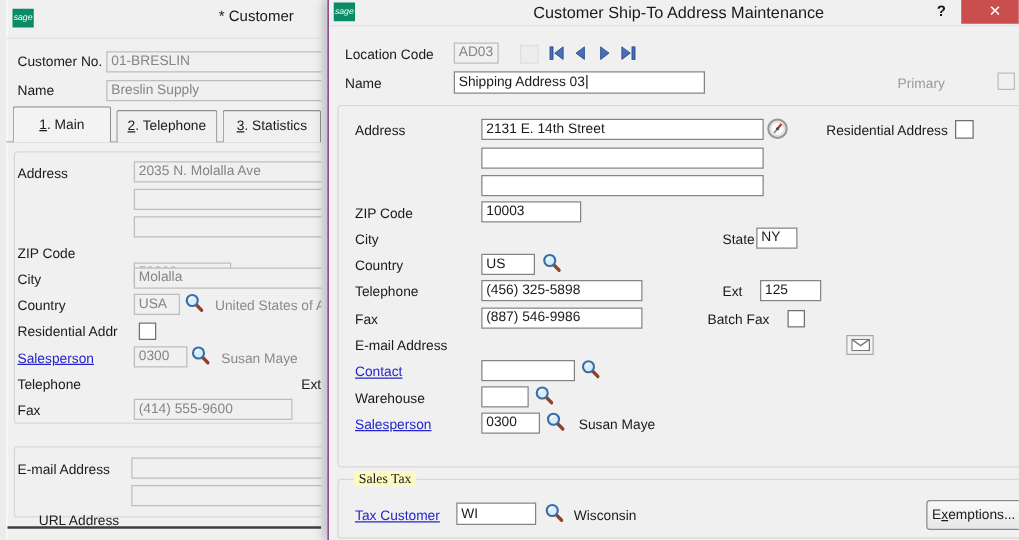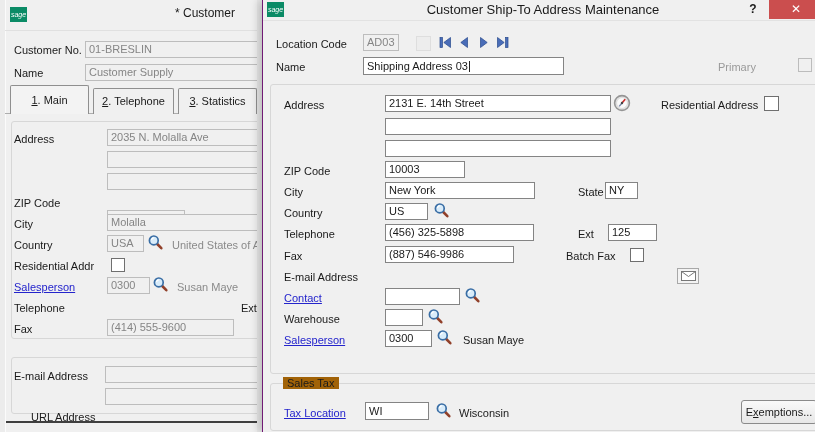--- a/index.html
+++ b/index.html
@@ -16,21 +16,21 @@
   .lbl{position:absolute;white-space:nowrap;}
   .lbl.gray{color:#9a9a9a;}
   .lbl.mid{color:#8a8a8a;}
   .link{color:#2424cc;text-decoration:underline;cursor:pointer;}
   .fld{position:absolute;height:17px;background:#fff;border:1px solid #848484;box-sizing:border-box;
     line-height:15px;padding:0 3px;white-space:nowrap;overflow:hidden;font-size:11px;}
   .fld.dis{background:#f0f0f0;border-color:#bdbdbd;color:#858585;}
   .cb{position:absolute;width:14px;height:14px;background:#fff;border:1px solid #6f6f6f;box-sizing:border-box;}
   .cb.dis{background:#f0f0f0;border-color:#bcbcbc;}
   .grp{position:absolute;border:1px solid #d7d7d7;border-radius:3px;}
-  .grp-lbl{position:absolute;background:#a16207;padding:0 4px;white-space:nowrap;}
+  .grp-lbl{position:absolute;background:#fef9c3;padding:0 4px;white-space:nowrap;font-family:Liberation Serif, serif;}
   .tab{position:absolute;box-sizing:border-box;border:1px solid #8f8f8f;border-bottom:none;
     border-radius:2px 2px 0 0;background:#f0f0f0;text-align:center;padding-top:6px;height:26px;cursor:pointer;}
   .tab.active{height:29px;padding-top:8px;background:#f3f3f3;z-index:2;}
   .u{text-decoration:underline;}
   .hline{position:absolute;height:1px;background:#b5b5b5;}
   .icon{position:absolute;cursor:pointer;}
   .navbtn{position:absolute;width:17px;height:15px;cursor:pointer;}
   .close-btn{position:absolute;right:0;top:0;width:54px;height:19px;background:#cb4e4e;color:#fff;
     text-align:center;line-height:19px;font-size:12px;cursor:pointer;}
   .help-btn{position:absolute;right:62px;top:1px;width:16px;height:17px;text-align:center;
@@ -48,21 +48,21 @@
 
   <div class="win" id="win-left">
     <div class="edge-strip"></div>
     <div class="logo" style="left:10px;top:7px;">sage</div>
     <div class="title" style="left:175px;top:6px;font-size:12px;">* Customer</div>
     <div class="hline" style="left:5px;top:30px;width:252px;background:#e0e0e0;"></div>
 
     <div class="lbl" style="left:14px;top:44px;">Customer No.</div>
     <div class="fld dis" style="left:85px;top:41px;width:178px;">01-BRESLIN</div>
     <div class="lbl" style="left:14px;top:67px;">Name</div>
-    <div class="fld dis" style="left:85px;top:64px;width:178px;">Customer Supply</div>
+    <div class="fld dis" style="left:85px;top:64px;width:178px;">Breslin Supply</div>
 
     <div class="hline" style="left:5px;top:113px;width:252px;background:#aeaeae;"></div>
     <div class="tab active" style="left:10px;top:85px;width:79px;"><span class="u">1</span><span>. Main</span></div>
     <div class="tab" style="left:93px;top:88px;width:81px;"><span class="u">2</span><span>. Telephone</span></div>
     <div class="tab" style="left:178px;top:88px;width:79px;"><span class="u">3</span><span>. Statistics</span></div>
 
     <div class="grp" style="left:11px;top:121px;width:312px;height:216px;"></div>
 
     <div class="lbl" style="left:14px;top:133px;">Address</div>
     <div class="fld dis" style="left:107px;top:129px;width:168px;">2035 N. Molalla Ave</div>
@@ -155,34 +155,33 @@
     <div class="lbl" style="left:398px;top:99px;">Residential Address</div>
     <div class="cb" style="left:501px;top:96px;width:15px;height:15px;"></div>
 
     <div class="fld" style="left:122px;top:118px;width:226px;"></div>
     <div class="fld" style="left:122px;top:140px;width:226px;"></div>
 
     <div class="lbl" style="left:21px;top:165px;">ZIP Code</div>
     <div class="fld" style="left:122px;top:161px;width:80px;">10003</div>
 
     <div class="lbl" style="left:21px;top:186px;">City</div>
-    <div class="fld" style="left:122px;top:182px;width:150px;">New York</div>
     <div class="lbl" style="left:315px;top:186px;">State</div>
     <div class="fld" style="left:342px;top:182px;width:33px;">NY</div>
 
     <div class="lbl" style="left:21px;top:207px;">Country</div>
     <div class="fld" style="left:122px;top:203px;width:43px;">US</div>
     <span class="icon icon-lookup" style="left:170px;top:202px;"><svg width="17" height="17" viewBox="0 0 17 17">
           <path d="M10.2 10 L14.3 14.2" stroke="#91402a" stroke-width="2.6" stroke-linecap="round"></path>
           <circle cx="6.8" cy="6.4" r="4.4" fill="#d9ecfa" stroke="#3a6ea5" stroke-width="1.7"></circle>
           <path d="M4.6 5.6 A2.6 2.6 0 0 1 6.4 3.9" stroke="#ffffff" stroke-width="1.1" fill="none" stroke-linecap="round"></path>
         </svg></span>
 
     <div class="lbl" style="left:21px;top:228px;">Telephone</div>
-    <div class="fld" style="left:122px;top:224px;width:149px;">(456) 325-5898</div>
+    <div class="fld" style="left:122px;top:224px;width:129px;">(456) 325-5898</div>
     <div class="lbl" style="left:315px;top:228px;">Ext</div>
     <div class="fld" style="left:345px;top:224px;width:49px;">125</div>
 
     <div class="lbl" style="left:21px;top:250px;">Fax</div>
     <div class="fld" style="left:122px;top:246px;width:129px;">(887) 546-9986</div>
     <div class="lbl" style="left:303px;top:250px;">Batch Fax</div>
     <div class="cb" style="left:367px;top:248px;"></div>
 
     <div class="lbl" style="left:21px;top:271px;">E-mail Address</div>
     <span class="icon" style="left:414px;top:268px;width:22px;height:16px;border:1px solid #a8a8a8;background:#f3f3f3;box-sizing:border-box;text-align:center;"><svg width="15" height="10" viewBox="0 0 15 10" style="margin-top:2px;">
@@ -211,21 +210,21 @@
     <span class="icon icon-lookup" style="left:173px;top:329px;"><svg width="17" height="17" viewBox="0 0 17 17">
           <path d="M10.2 10 L14.3 14.2" stroke="#91402a" stroke-width="2.6" stroke-linecap="round"></path>
           <circle cx="6.8" cy="6.4" r="4.4" fill="#d9ecfa" stroke="#3a6ea5" stroke-width="1.7"></circle>
           <path d="M4.6 5.6 A2.6 2.6 0 0 1 6.4 3.9" stroke="#ffffff" stroke-width="1.1" fill="none" stroke-linecap="round"></path>
         </svg></span>
     <div class="lbl" style="left:200px;top:334px;">Susan Maye</div>
 
     <div class="grp" style="left:7px;top:383px;width:546px;height:46px;"></div>
     <div class="grp-lbl" style="left:20px;top:377px;">Sales Tax</div>
 
-    <div class="lbl link" style="left:21px;top:407px;">Tax Location</div>
+    <div class="lbl link" style="left:21px;top:407px;">Tax Customer</div>
     <div class="fld" style="left:102px;top:402px;width:64px;height:18px;line-height:16px;">WI</div>
     <span class="icon icon-lookup" style="left:172px;top:402px;"><svg width="17" height="17" viewBox="0 0 17 17">
           <path d="M10.2 10 L14.3 14.2" stroke="#91402a" stroke-width="2.6" stroke-linecap="round"></path>
           <circle cx="6.8" cy="6.4" r="4.4" fill="#d9ecfa" stroke="#3a6ea5" stroke-width="1.7"></circle>
           <path d="M4.6 5.6 A2.6 2.6 0 0 1 6.4 3.9" stroke="#ffffff" stroke-width="1.1" fill="none" stroke-linecap="round"></path>
         </svg></span>
     <div class="lbl" style="left:196px;top:407px;">Wisconsin</div>
 
     <div class="btn" style="left:478px;top:400px;width:76px;height:24px;line-height:22px;"><span>E</span><span class="u">x</span><span>emptions...</span></div>
   </div>

